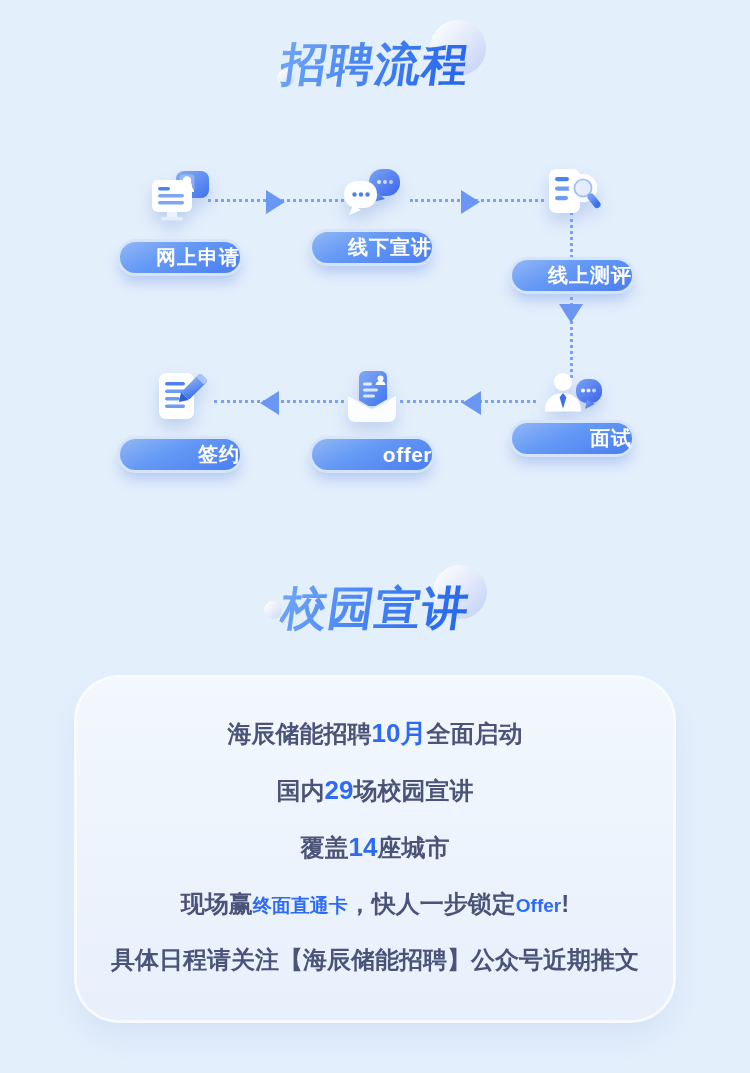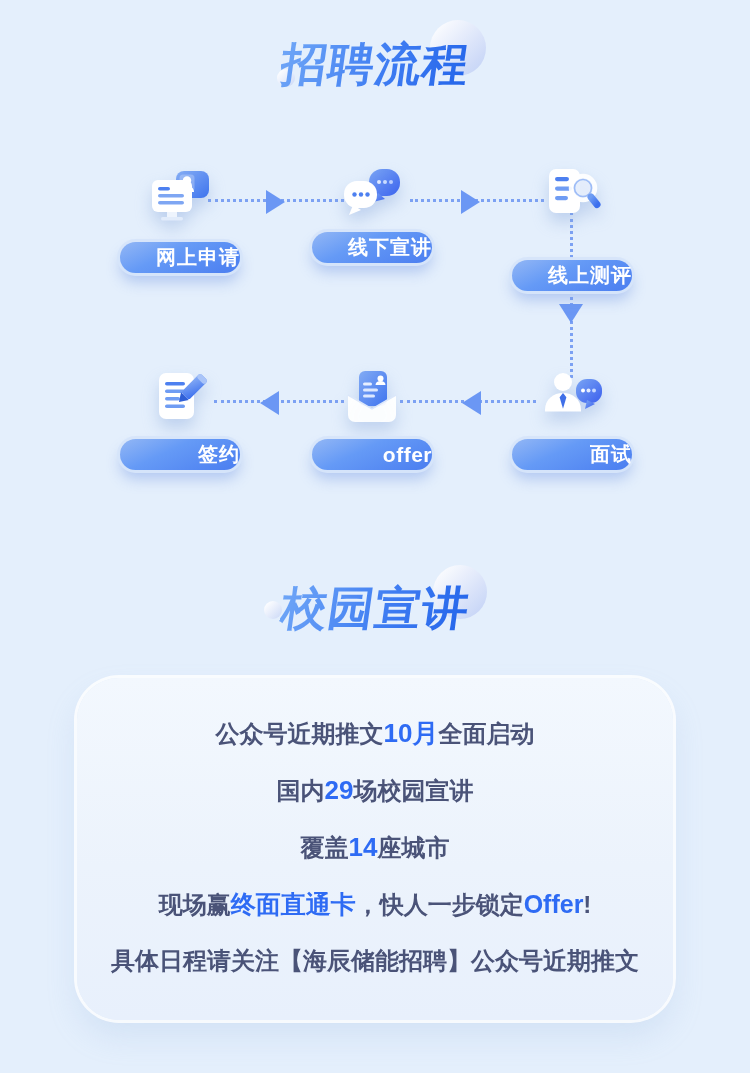--- a/index.html
+++ b/index.html
@@ -56,21 +56,21 @@
     position:absolute;left:77px;top:678px;width:596px;height:342px;
     border-radius:42px;box-sizing:border-box;
     background:linear-gradient(180deg,#f3f8fe 0%,#ecf3fc 55%,#e8f0fc 100%);
     box-shadow:0 0 0 3px rgba(255,255,255,.8),0 16px 30px rgba(150,180,225,.22);
     display:flex;flex-direction:column;align-items:center;justify-content:center;
     gap:13px;padding:14px 20px 16px;
   }
   .card-line{text-align:center;white-space:nowrap;line-height:40px;}
   .seg-n{font-size:24px;font-weight:600;color:#4a5378;}
   .seg-big{font-size:26px;font-weight:800;color:#2e6bf4;}
-  .seg-acc{font-size:25px;font-weight:800;color:#2e6bf4;margin-top:36px;}
+  .seg-acc{font-size:19px;font-weight:800;color:#2e6bf4;margin-top:36px;}
 </style>
 </head>
 <body>
 
 <div class="page">
 
   <div class="deco deco-big" style="left:430px;top:20px;"></div>
   <div class="deco deco-small" style="left:277px;top:69px;"></div>
   <div class="title-row" style="top:34px;">
     <span class="big-title">招聘流程</span>
@@ -211,39 +211,39 @@
       <rect x="19" y="31" width="15" height="3.6" rx="1.8" fill="#6f9cf3"></rect>
       <rect x="19" y="38.5" width="20" height="3.6" rx="1.8" fill="#6f9cf3"></rect>
       <g transform="rotate(45 46 23)">
         <rect x="40.5" y="6" width="11" height="27" rx="2.5" fill="url(#g6)"></rect>
         <rect x="40.5" y="6" width="11" height="5.5" rx="2.5" fill="#a9c4f8"></rect>
         <path d="M40.5 33 h11 l-5.5 8.5 z" fill="#2f5fd6"></path>
       </g>
     </svg>
   </div>
 
-  <div class="pill" style="left:512px;top:439px;">
+  <div class="pill" style="left:512px;top:423px;">
     <span>面试</span>
   </div>
   <div class="pill en" style="left:312px;top:439px;">
     <span>offer</span>
   </div>
   <div class="pill" style="left:120px;top:439px;">
     <span>签约</span>
   </div>
 
   <div class="deco deco-big" style="left:433px;top:565px;width:54px;height:54px;"></div>
   <div class="deco deco-small" style="left:264px;top:601px;"></div>
   <div class="title-row" style="top:578px;">
     <span class="big-title">校园宣讲</span>
   </div>
 
   <div class="card">
     <div class="card-line">
-      <span class="seg-n">公众号近期推文</span><span class="seg-big">10月</span><span class="seg-n">全面启动</span>
+      <span class="seg-n">海辰储能招聘</span><span class="seg-big">10月</span><span class="seg-n">全面启动</span>
     </div>
     <div class="card-line">
       <span class="seg-n">国内</span><span class="seg-big">29</span><span class="seg-n">场校园宣讲</span>
     </div>
     <div class="card-line">
       <span class="seg-n">覆盖</span><span class="seg-big">14</span><span class="seg-n">座城市</span>
     </div>
     <div class="card-line">
       <span class="seg-n">现场赢</span><span class="seg-acc">终面直通卡</span><span class="seg-n">，快人一步锁定</span><span class="seg-acc">Offer</span><span class="seg-n">!</span>
     </div>

